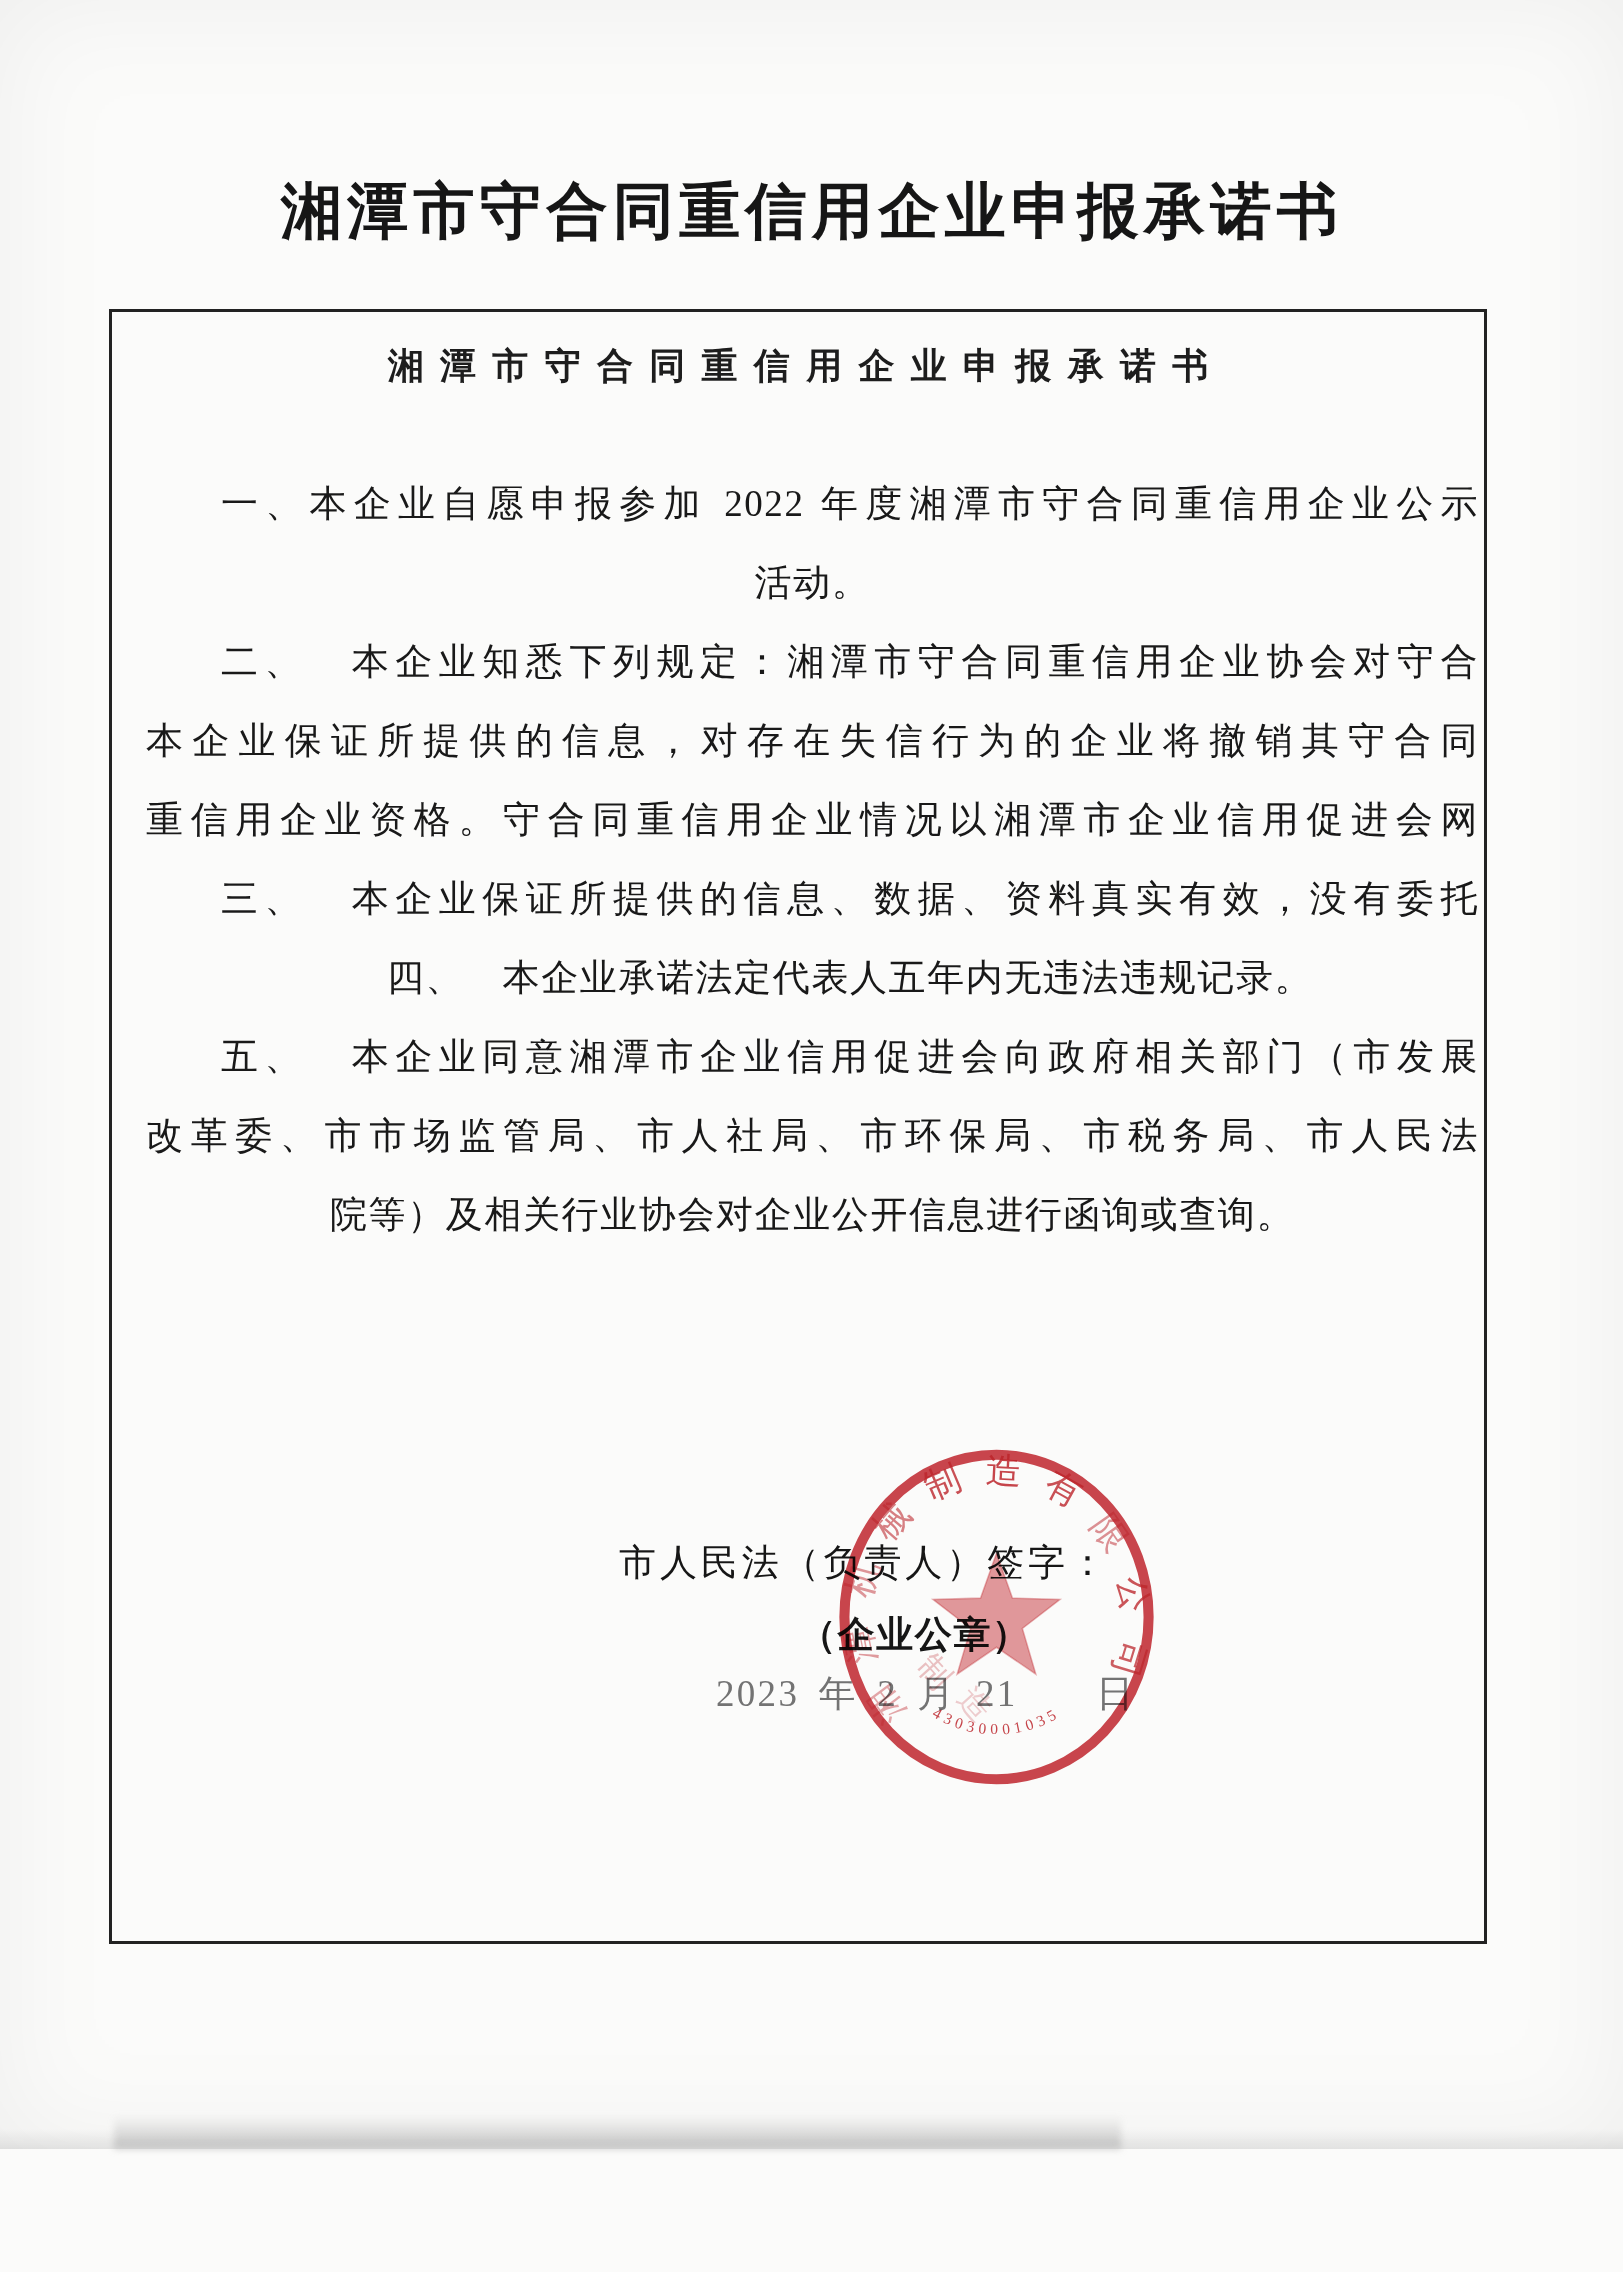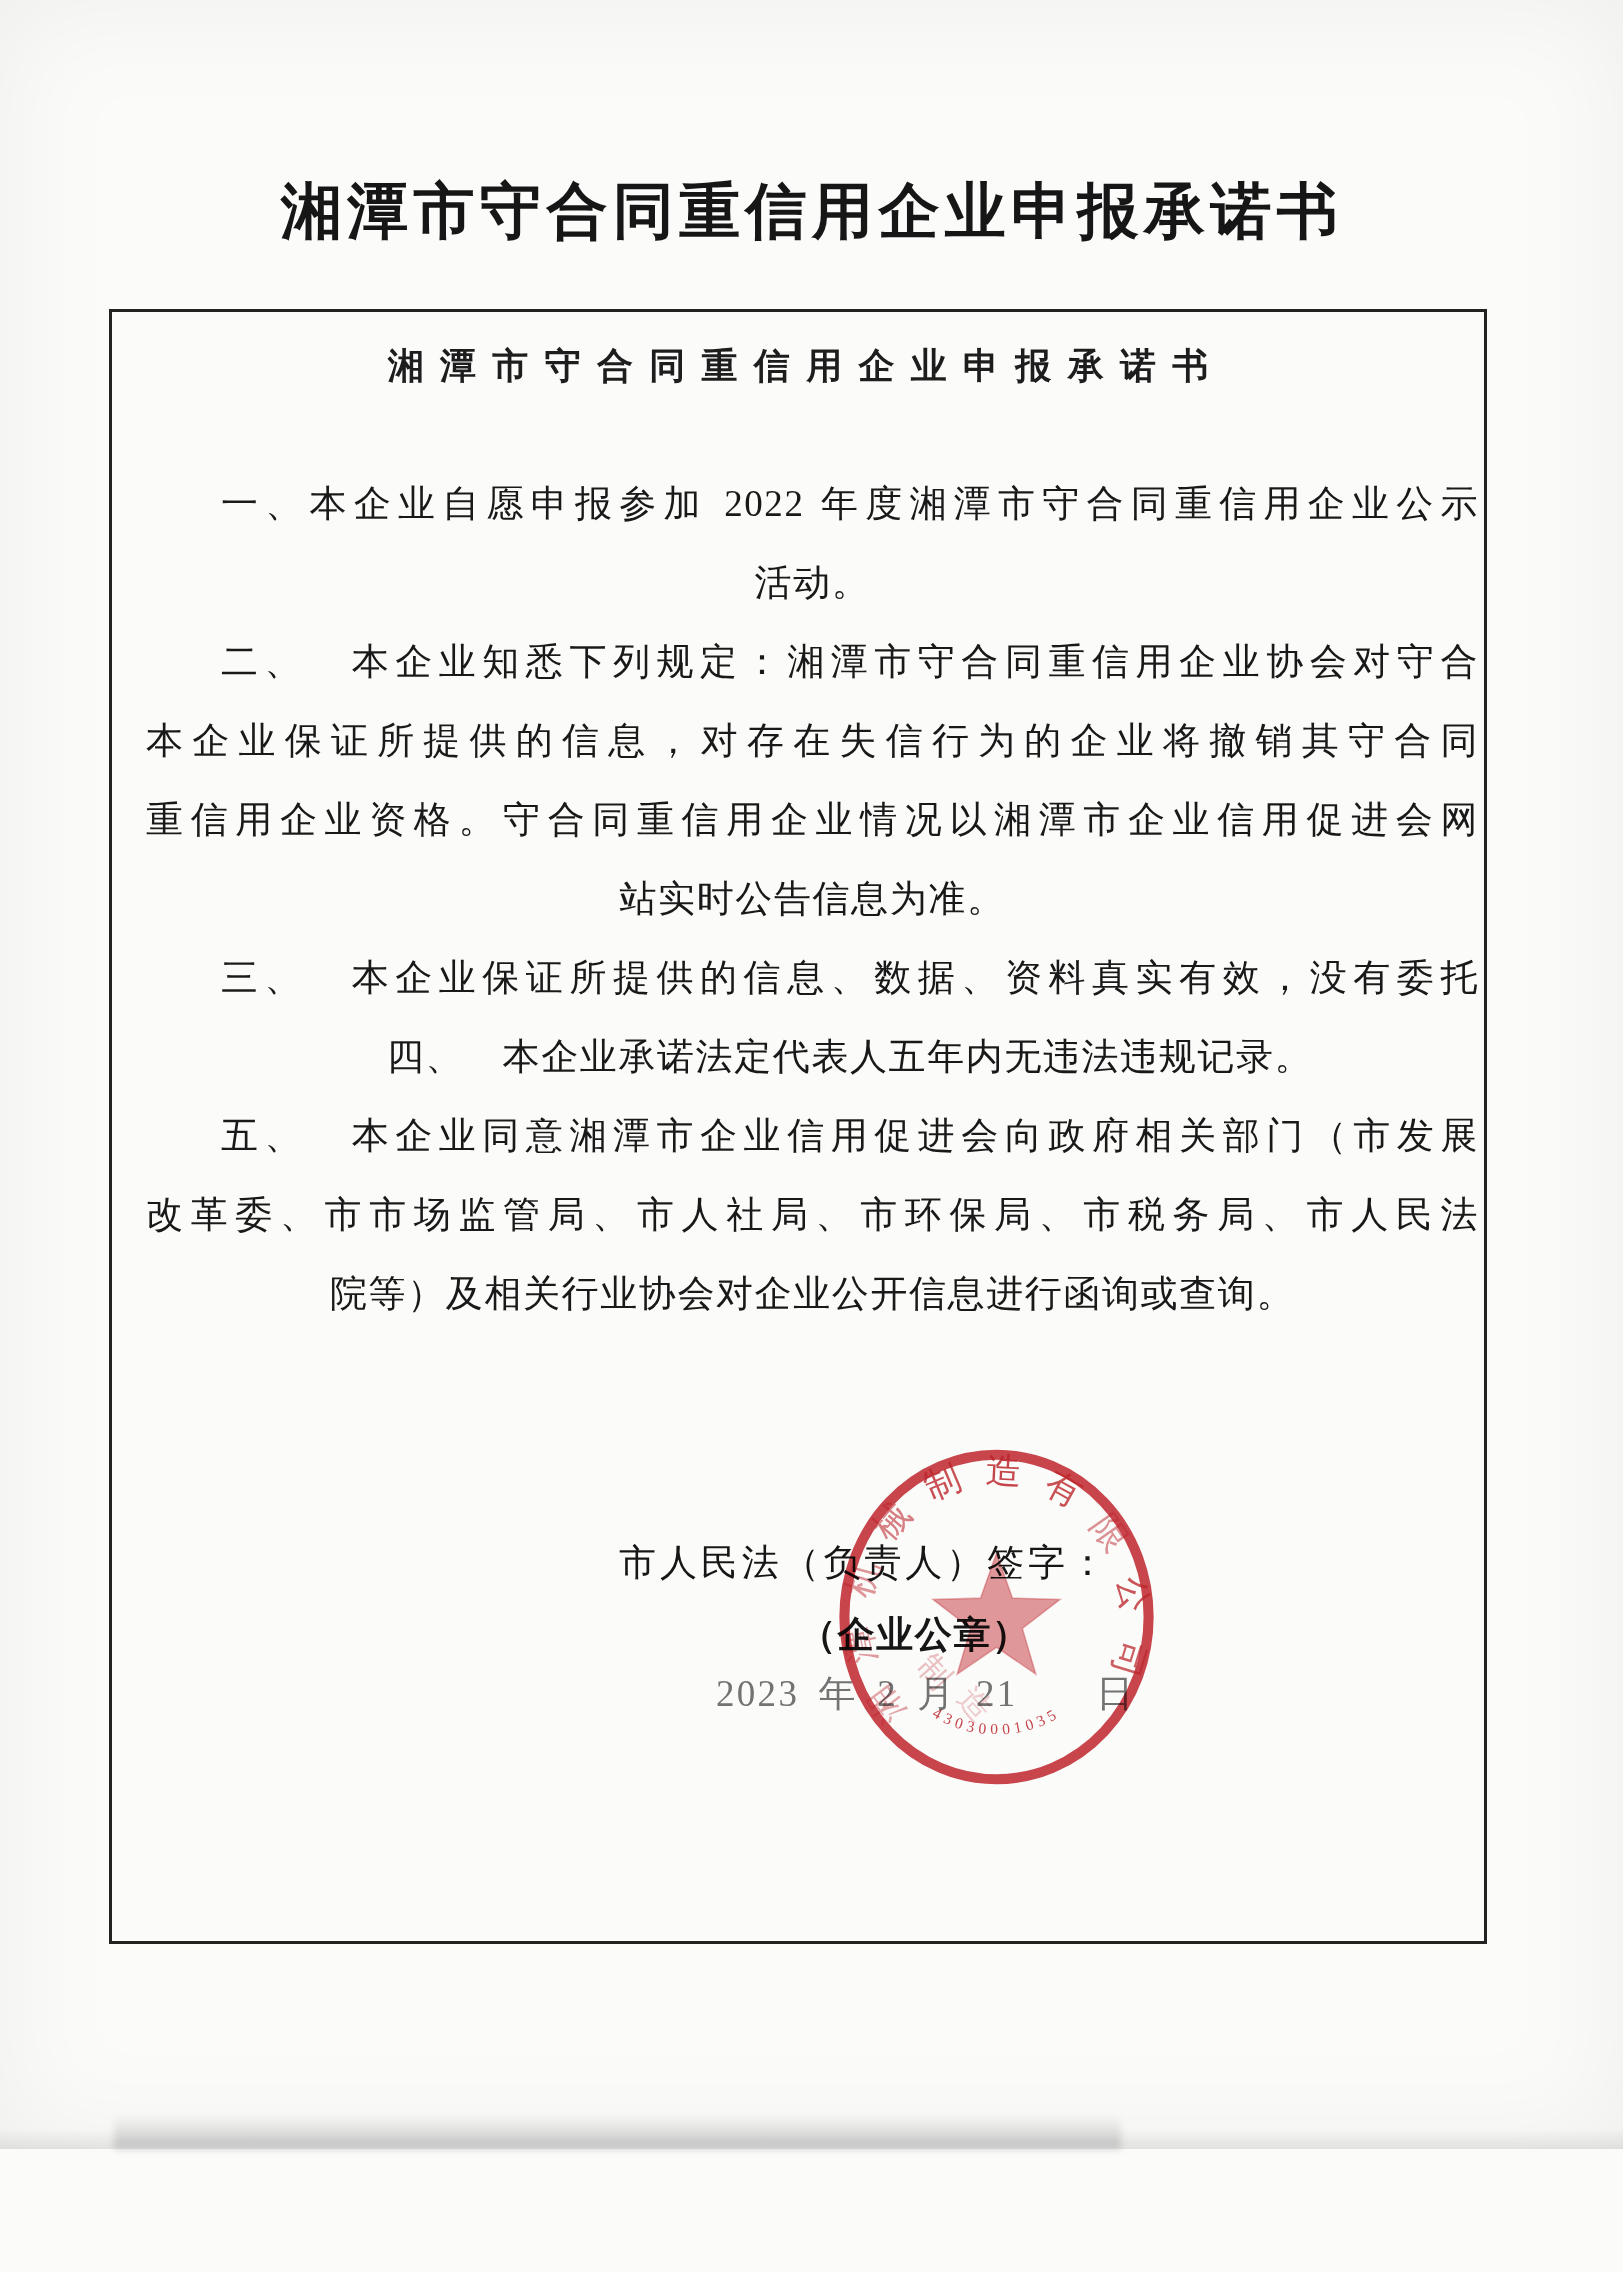--- a/index.html
+++ b/index.html
@@ -158,21 +158,20 @@
   <div class="doc-box"></div>
 
   <div class="box-title">湘潭市守合同重信用企业申报承诺书</div>
 
   <div class="body-text">
     <div class="line full indent">一、本企业自愿申报参加 2022 年度湘潭市守合同重信用企业公示</div>
     <div class="line">活动。</div>
     <div class="line full indent">二、　本企业知悉下列规定：湘潭市守合同重信用企业协会对守合</div>
     <div class="line full">本企业保证所提供的信息，对存在失信行为的企业将撤销其守合同</div>
     <div class="line full">重信用企业资格。守合同重信用企业情况以湘潭市企业信用促进会网</div>
-    <div class="line">站实时公告信息为准。</div>
     <div class="line full indent">三、　本企业保证所提供的信息、数据、资料真实有效，没有委托</div>
     <div class="line indent">四、　本企业承诺法定代表人五年内无违法违规记录。</div>
     <div class="line full indent">五、　本企业同意湘潭市企业信用促进会向政府相关部门（市发展</div>
     <div class="line full">改革委、市市场监管局、市人社局、市环保局、市税务局、市人民法</div>
     <div class="line">院等）及相关行业协会对企业公开信息进行函询或查询。</div>
   </div>
 
   <div class="sign-line">市人民法（负责人）签字：</div>
 
   <div class="seal-note">（企业公章）</div>

